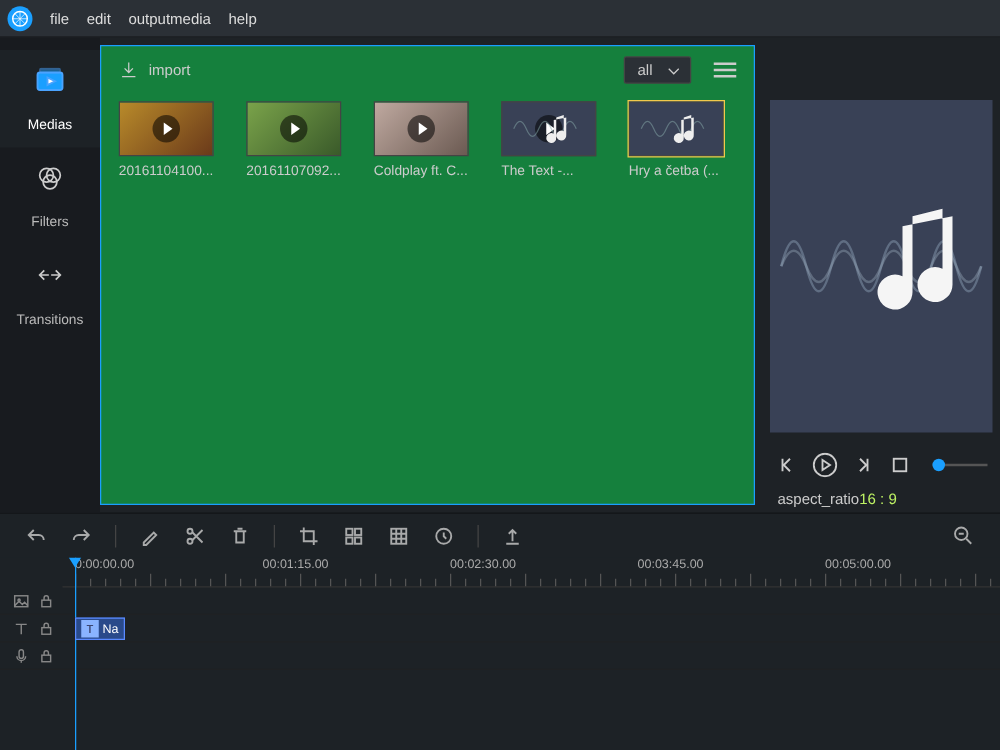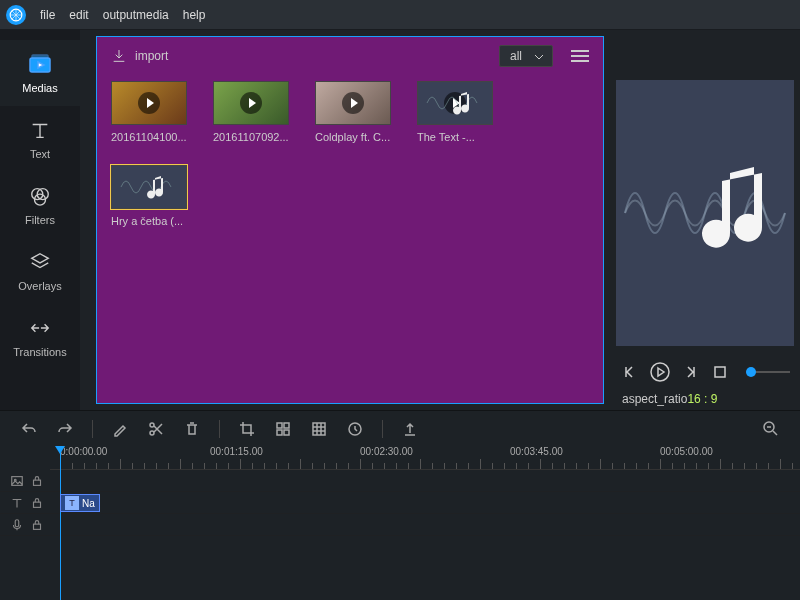--- a/index.html
+++ b/index.html
@@ -2,27 +2,27 @@
 <html><head>
 <meta charset="utf-8">
 <style>
 * { margin:0; padding:0; box-sizing:border-box; font-family: -apple-system, "Segoe UI", sans-serif; }
 body { background:#1e2226; color:#ccc; width:800px; height:600px; overflow:hidden; font-size:12px; }
 .menubar { height:30px; background:#2b3036; display:flex; align-items:center; padding:0 6px; gap:14px; box-shadow: inset 0 -1px 0 #0006;}
 .menubar .logo { width:20px; height:20px; border-radius:50%; background:#1a9fff; display:flex; align-items:center; justify-content:center; font-size:10px; color:#fff;}
 .menubar span { color:#ddd; cursor:default; }
 .workspace { display:flex; height:380px; }
 .sidebar { width:80px; background:#181b1f; padding-top:10px; }
-.side-item { display:flex; flex-direction:column; align-items:center; gap:6px; padding:12px 0; color:#bbb; cursor:pointer;}
+.side-item { display:flex; flex-direction:column; align-items:center; gap:18px; padding:12px 0; color:#bbb; cursor:pointer;}
 .side-item.active { background:#1d2226; color:#fff;}
 .side-item .ico { width:24px; height:24px; display:flex; align-items:center; justify-content:center;}
 .side-item svg { stroke:#ccc; fill:none; stroke-width:1.5;}
 .side-item.active svg { stroke:#4aa3ff; fill:#4aa3ff22;}
 .side-lbl { font-size:11px; }
-.media-panel { flex:1; border:1px solid #1a9fff; background:#701a75; position:relative; margin:6px 6px 6px 16px;}
+.media-panel { flex:1; border:1px solid #1a9fff; background:#15803d; position:relative; margin:6px 6px 6px 0;}
 .panel-head { display:flex; align-items:center; padding:8px 14px; gap:8px; }
 .panel-head .spacer{flex:1;}
 .filter-sel { background:#2b3036; color:#ccc; border:1px solid #444; padding:3px 30px 3px 10px; border-radius:2px; position:relative;}
 .listicon { width:18px; height:12px; display:flex; flex-direction:column; justify-content:space-between; margin-left:10px;}
 .listicon i{height:2px;background:#ccc;display:block;}
 .media-grid { display:flex; flex-wrap:wrap; gap:22px 24px; padding:6px 14px; }
 .media-item { width:78px; display:flex; flex-direction:column; gap:6px; }
 .thumb { width:76px; height:44px; background:#3a4050; border:1px solid #444; position:relative; display:flex; align-items:center; justify-content:center;}
 .thumb.sel { outline:1px solid #f2c94c; }
 .thumb .play { width:22px; height:22px; border-radius:50%; background:#0008; display:flex; align-items:center; justify-content:center;}
@@ -87,43 +87,26 @@
             <rect x="2" y="4" width="20" height="14" rx="2" fill="#1a9fff"></rect>
             <polygon points="10,8 16,11 10,14" fill="#fff"></polygon>
             <rect x="4" y="1" width="16" height="3" rx="1" fill="#1a9fff" opacity=".5"></rect>
           </svg>
       </div>
       <div class="side-lbl">Medias</div>
     </div>
     <div class="side-item">
       <div class="ico">
         <svg width="22" height="22" viewBox="0 0 24 24">
-            <path d="M4 6h16M12 6v14M8 20h8"></path>
-          </svg>
-      </div>
-      <div class="side-lbl">Text</div>
-    </div>
-    <div class="side-item">
-      <div class="ico">
-        <svg width="22" height="22" viewBox="0 0 24 24">
             <circle cx="9" cy="10" r="6"></circle>
             <circle cx="15" cy="10" r="6"></circle>
             <circle cx="12" cy="16" r="6"></circle>
           </svg>
       </div>
       <div class="side-lbl">Filters</div>
-    </div>
-    <div class="side-item">
-      <div class="ico">
-        <svg width="22" height="22" viewBox="0 0 24 24">
-            <path d="M12 3l9 5-9 5-9-5z"></path>
-            <path d="M3 13l9 5 9-5"></path>
-          </svg>
-      </div>
-      <div class="side-lbl">Overlays</div>
     </div>
     <div class="side-item">
       <div class="ico">
         <svg width="22" height="22" viewBox="0 0 24 24">
             <path d="M3 12h8M21 12h-8M7 8l-4 4 4 4M17 8l4 4-4 4"></path>
           </svg>
       </div>
       <div class="side-lbl">Transitions</div>
     </div>
   </div>

